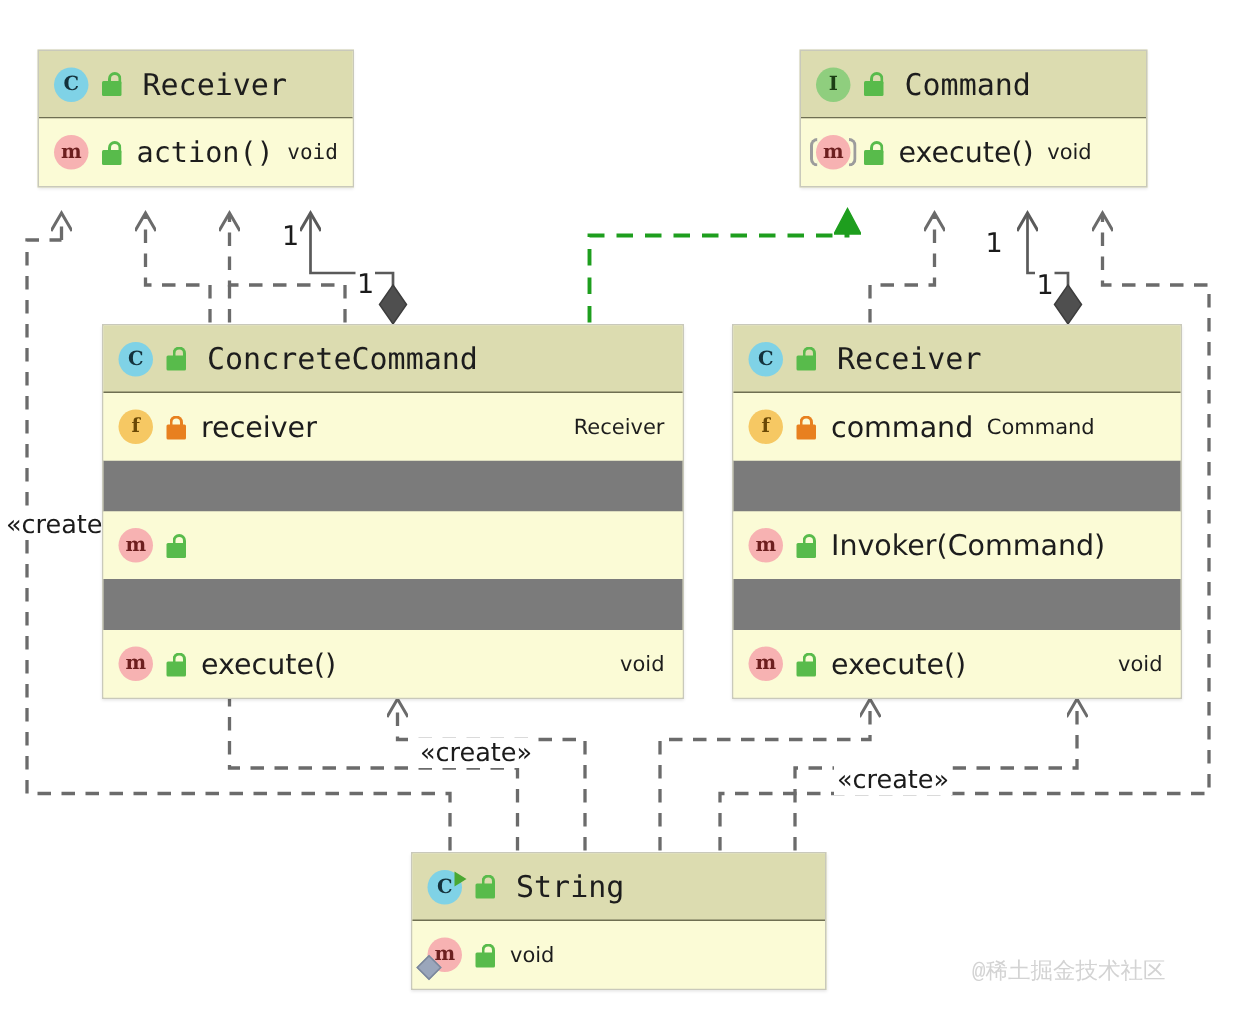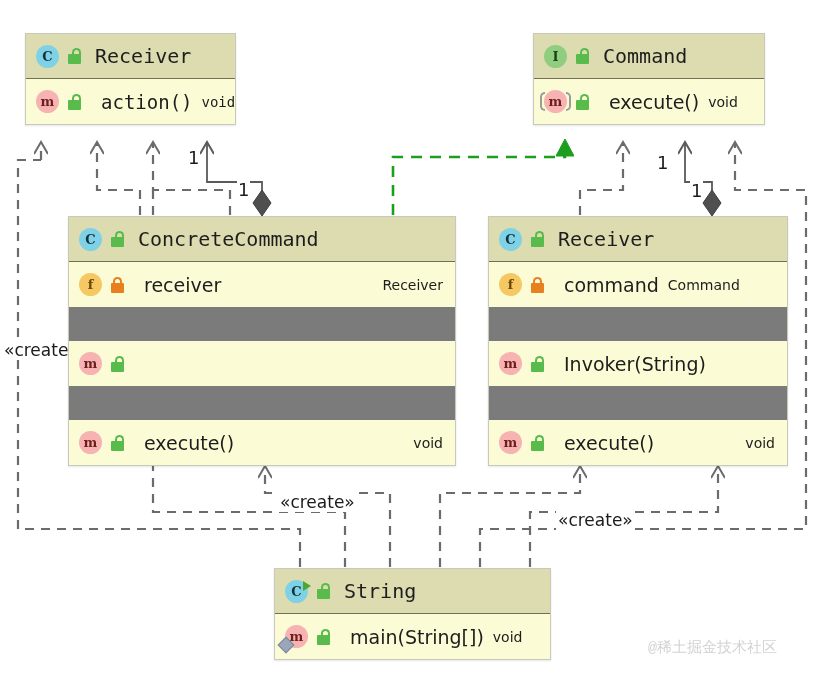--- a/index.html
+++ b/index.html
@@ -62,21 +62,21 @@
   }
   .uml-sep {
     box-sizing: border-box;
     height: 34px;
     background: #7b7b7b;
   }
   .member-name {
     font-family: "DejaVu Sans", sans-serif;
     font-size: 19px;
     color: #1d1d1d;
-    margin-left: 19px;
+    margin-left: 9px;
     white-space: nowrap;
   }
   .member-type {
     font-family: "DejaVu Sans", sans-serif;
     font-size: 14px;
     color: #1d1d1d;
     white-space: nowrap;
     margin-left: auto;
     padding-right: 12px;
   }
@@ -413,21 +413,21 @@
     <div class="uml-sep"></div>
 
     <div class="uml-row">
       <span class="icon-wrap">
         <span class="glyph-circle g-method">m</span>
       </span>
       <span class="lock lock-public">
         <span class="shackle"></span>
           <span class="body"></span>
       </span>
-      <span class="member-name">Invoker(String)</span>
+      <span class="member-name">Invoker(Command)</span>
       <span class="member-type"></span>
     </div>
 
     <div class="uml-sep"></div>
 
     <div class="uml-row">
       <span class="icon-wrap">
         <span class="glyph-circle g-method">m</span>
       </span>
       <span class="lock lock-public">
@@ -453,20 +453,19 @@
     </div>
     <div class="uml-row">
       <span class="icon-wrap">
         <span class="glyph-circle g-method">m</span>
         <span class="static-mark"></span>
       </span>
       <span class="lock lock-public">
         <span class="shackle"></span>
           <span class="body"></span>
       </span>
-      <span class="member-name">main(String[])</span>
       <span class="member-type inline">void</span>
     </div>
   </div>
 
   <div class="watermark" style="left:648px; top:638px;font-family:Liberation Mono, monospace;">@稀土掘金技术社区</div>
 
 </div>
 
 </body></html>

